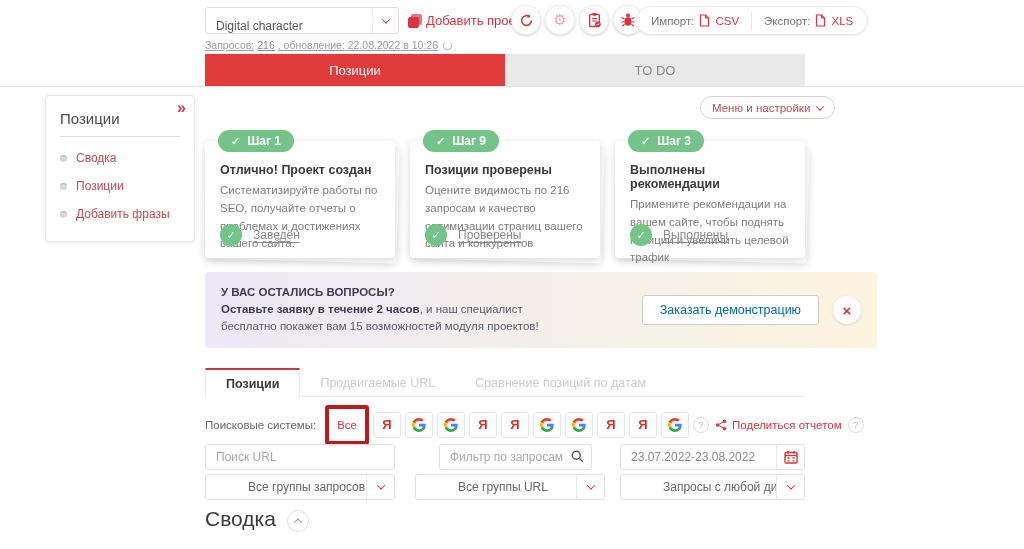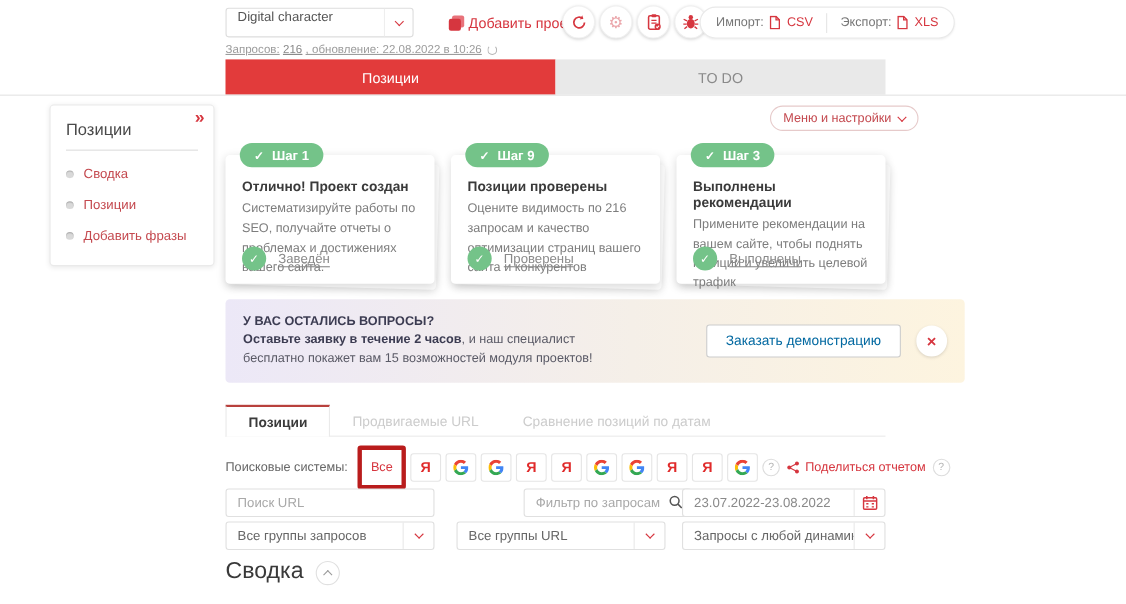--- a/index.html
+++ b/index.html
@@ -5,23 +5,23 @@
   * { margin:0; padding:0; box-sizing:border-box; }
   html,body { width:1024px; height:549px; }
   body {
     position:relative; background:#fff; overflow:hidden;
     font-family:"Liberation Sans", sans-serif; color:#444;
   }
   .abs { position:absolute; }
 
   
   .project-select {
-    left:205px; top:7px; width:171px; height:27px;
+    left:205px; top:7px; width:194px; height:27px;
     border:1px solid #ddd; border-radius:3px; background:#fff;
-    display:flex; align-items:flex-start; cursor:pointer;
+    display:flex; align-items:flex-end; cursor:pointer;
   }
   .project-select .val { flex:1; padding:0 10px; font-size:12px; color:#555; }
   .project-select .chev-box { width:26px; height:100%; display:flex; align-items:center; justify-content:center; border-left:1px solid #eee; }
   .chev { width:6px; height:6px; border-right:1.5px solid #d6363f; border-bottom:1.5px solid #d6363f; transform:rotate(45deg) translate(-1px,-1px); display:inline-block; }
   .chev.gray { border-color:#9a9a9a; }
   .chev.up { transform:rotate(-135deg) translate(-1px,-1px); }
 
   .stats-line { left:205px; top:39px; font-size:10.5px; color:#9c9c9c; display:flex; gap:3px; align-items:center;text-decoration:underline; }
   .stats-line .count { text-decoration:underline; cursor:pointer; color:#8a8a8a; }
   .mini-refresh { width:9px; height:9px; border:1.2px solid #b5b5b5; border-radius:50%; border-top-color:transparent; display:inline-block; margin-left:2px; }
@@ -114,27 +114,27 @@
   .engine-btn .ya { color:#e02a2a; font-weight:bold; font-size:13px; }
   .q-badge { width:16px; height:16px; border-radius:50%; border:1px solid #ddd; background:#fff; color:#b5b5b5; font-size:9.5px; display:flex; align-items:center; justify-content:center; cursor:pointer; flex:0 0 auto; }
   .share-link { display:flex; align-items:center; gap:5px; color:#d6363f; font-size:11.5px; cursor:pointer; white-space:nowrap; margin:0 2px; }
   .ml-auto { margin-left:auto; }
 
   
   .f-input { height:26px; border:1px solid #e0e0e0; border-radius:3px; background:#fff; font-size:12px; }
   input.f-input { padding:0 10px; color:#666; font-family:inherit; width:100%; }
   input.f-input::placeholder { color:#a9a9a9; }
   .wrap-1 { left:205px; top:444px; width:190px; }
-  .wrap-2 { left:439px; top:444px; width:190px;padding-left:37px; }
+  .wrap-2 { left:402px; top:444px; width:190px;padding-left:37px; }
   .wrap-3 { left:620px; top:444px; width:185px; height:26px; display:flex; align-items:center; border:1px solid #e0e0e0; border-radius:3px; background:#fff; }
   .wrap-2 .mag { position:absolute; right:8px; top:6px; }
   .date-text { flex:1; padding:0 10px; font-size:12px; color:#8a8a8a; }
   .cal-box { width:28px; height:100%; border-left:1px solid #e8e8e8; display:flex; align-items:center; justify-content:center; cursor:pointer; }
 
-  .sel { height:26px; border:1px solid #e0e0e0; border-radius:3px; background:#fff; display:flex; align-items:center; cursor:pointer; }
+  .sel { height:26px; border:1px solid #e0e0e0; border-radius:3px; background:#fff; display:flex; align-items:center; cursor:pointer;padding-left:32px; }
   .sel .sv { flex:1; padding:0 10px; font-size:12px; color:#666; white-space:nowrap; overflow:hidden; }
   .sel .cb { width:28px; height:100%; border-left:1px solid #e8e8e8; display:flex; align-items:center; justify-content:center; }
   .sel-1 { left:205px; top:474px; width:190px; }
   .sel-2 { left:415px; top:474px; width:190px; }
   .sel-3 { left:620px; top:474px; width:185px; }
 
   
   .summary { left:205px; top:506px; display:flex; align-items:center; gap:11px; }
   .summary h1 { font-size:21px; font-weight:normal; color:#3a3a3a; }
   .summary .collapse-circ { width:22px; height:22px; border-radius:50%; border:1px solid #e0e0e0; background:#fff; display:flex; align-items:center; justify-content:center; cursor:pointer; margin-top:4px; }

